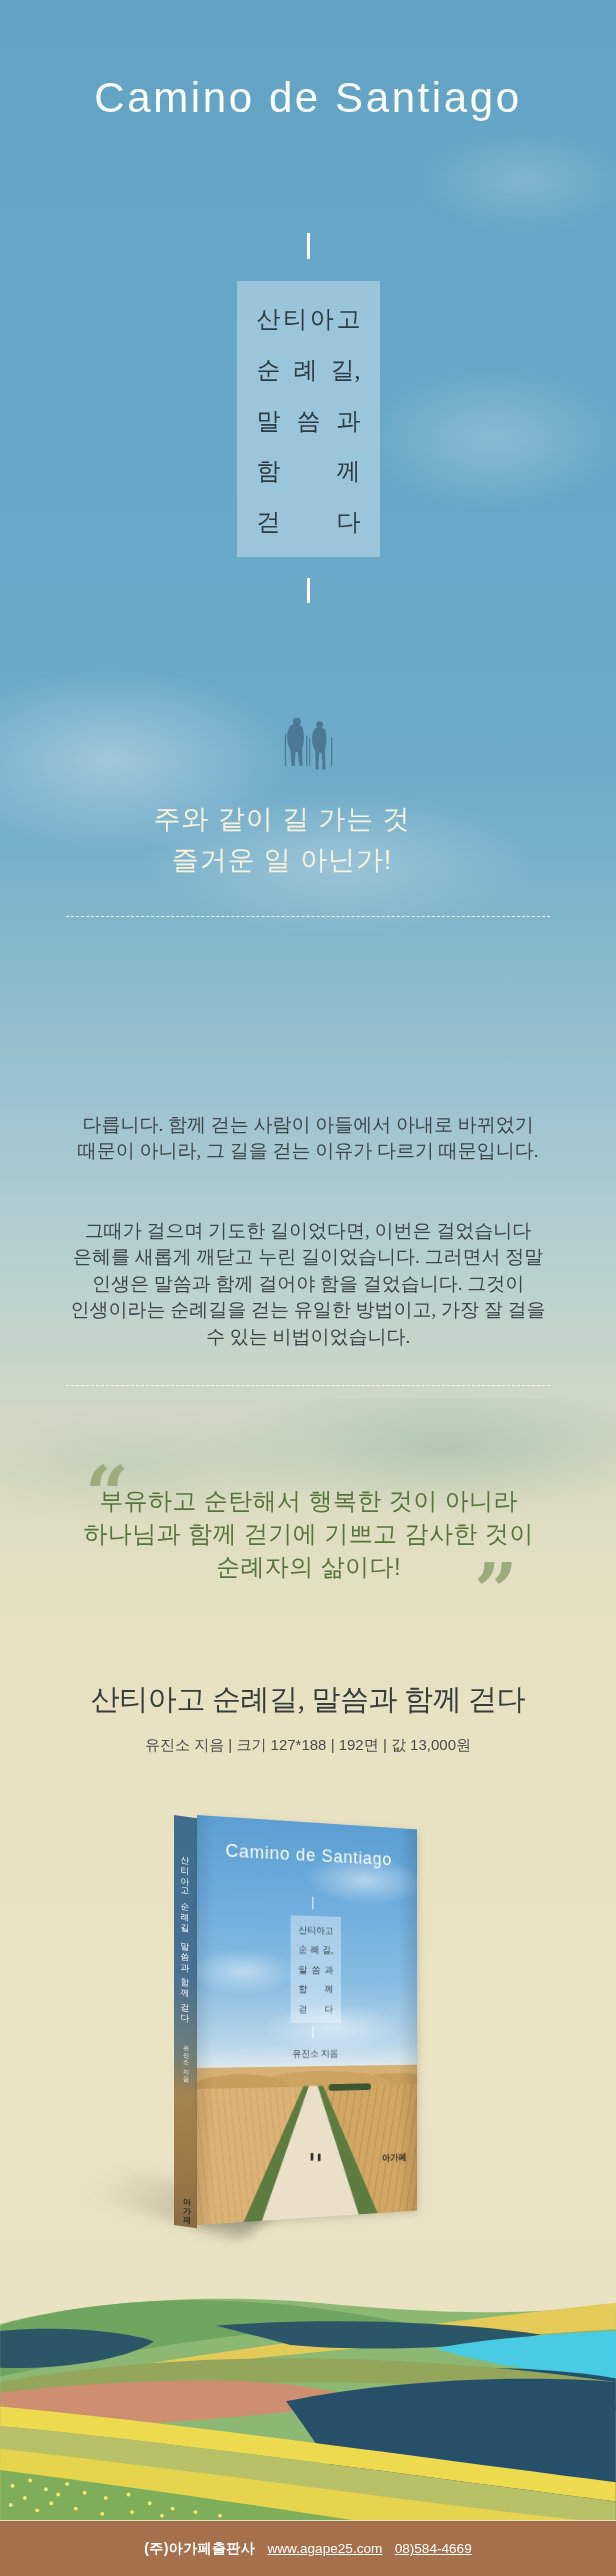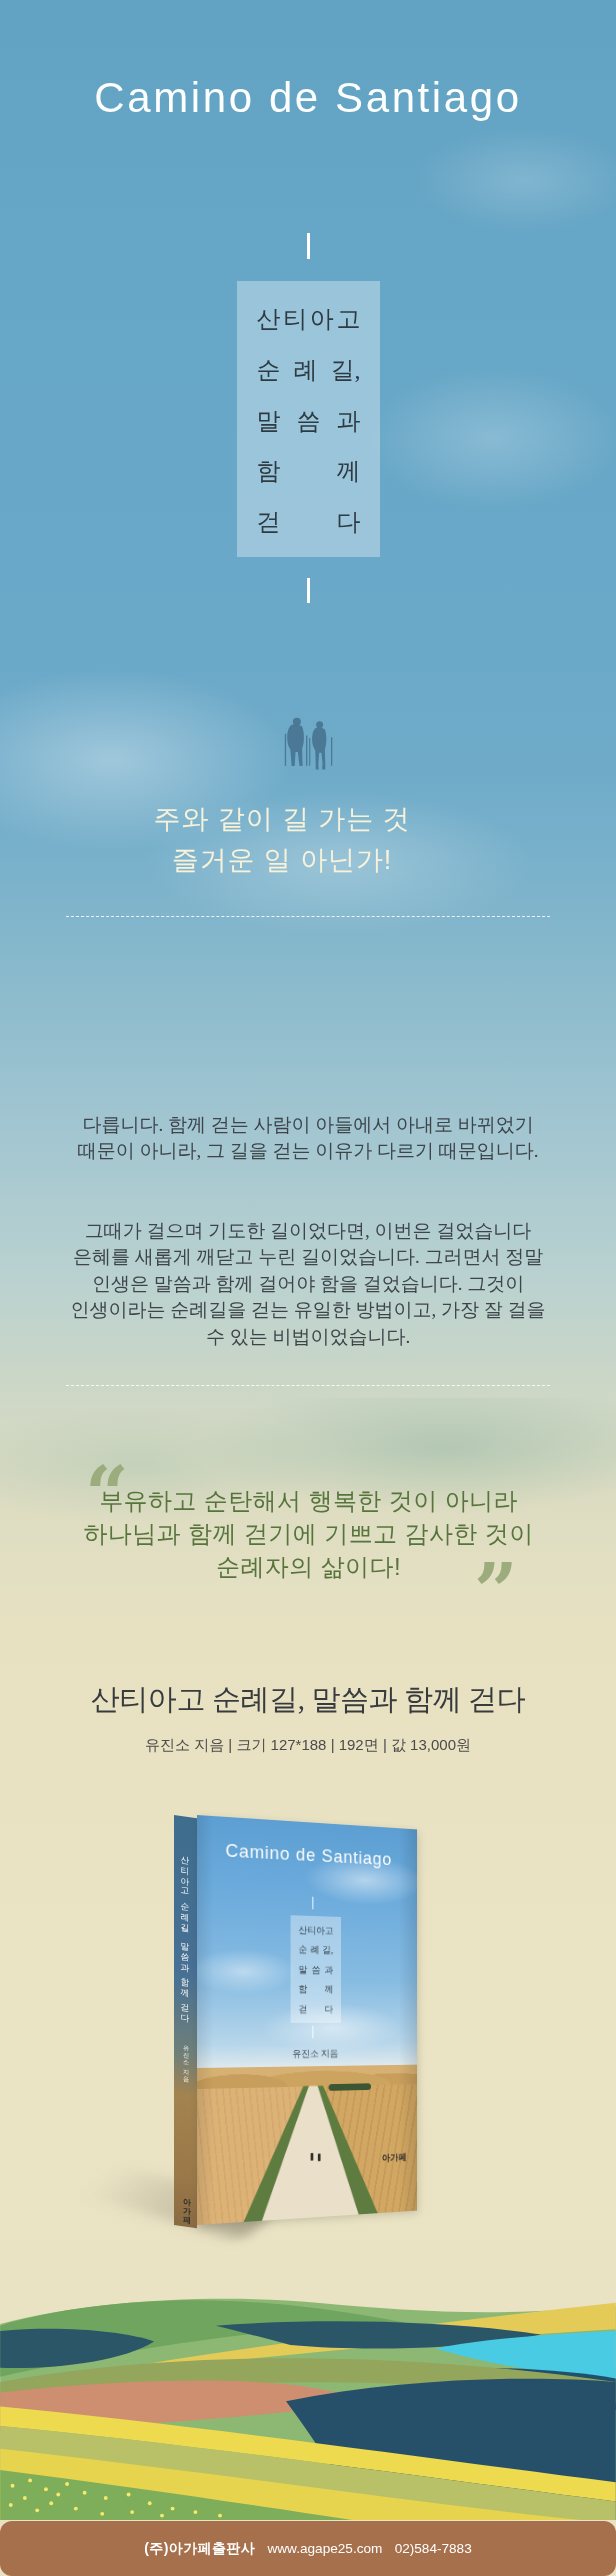--- a/index.html
+++ b/index.html
@@ -106,23 +106,23 @@
     clip-path:polygon(46.5% 13%, 49.5% 13%, 29% 100%, 20% 100%);}
   .cf-shrubR{position:absolute;inset:0;background:#5e7b40;
     clip-path:polygon(52.5% 13%, 55.5% 13%, 81% 100%, 71% 100%);}
   .cf-walkers span{position:absolute;width:2.6px;height:8px;background:#2e2e30;border-radius:0.9px;}
   .cf-walkers span:nth-child(1){left:121px;top:90px;}
   .cf-walkers span:nth-child(2){left:129px;top:91px;}
   .cover-pub{position:absolute;right:12.3px;bottom:51px;font-size:9.7px;font-weight:bold;color:#2e2e2c;z-index:4;}
 
   .fields{position:absolute;left:0;top:2294px;z-index:0;}
   .footer{position:absolute;left:0;top:2521px;width:616px;height:55px;background:#a7704d;
-    display:flex;align-items:center;justify-content:center;gap:12.3px;color:#fff;border-radius:12px;}
+    display:flex;align-items:center;justify-content:center;gap:12.3px;color:#fff;}
   .footer .co{font-size:14px;font-weight:bold;letter-spacing:0.4px;}
-  .footer .site,.footer .tel{font-size:13.6px;}
+  .footer .site,.footer .tel{font-size:13.6px;text-decoration:underline;}
 </style>
 </head>
 <body>
 
 <div class="page">
   <div class="wash"></div>
 
   <h1 class="hero-title">Camino de Santiago</h1>
   <div class="tick tick-top"></div>
 
@@ -290,16 +290,16 @@
         <circle cx="66" cy="228" r="2.2"></circle>
         <circle cx="42" cy="246" r="2.2"></circle>
       <circle cx="184" cy="252" r="2.2"></circle>
         <circle cx="12" cy="240" r="2.2"></circle>
     </g>
   </svg>
 
   <div class="footer">
     <span class="co">(주)아가페출판사</span>
     <span class="site">www.agape25.com</span>
-    <span class="tel">02)584-7883</span>
+    <span class="tel">08)584-4669</span>
   </div>
 </div>
 
 
 </body></html>

